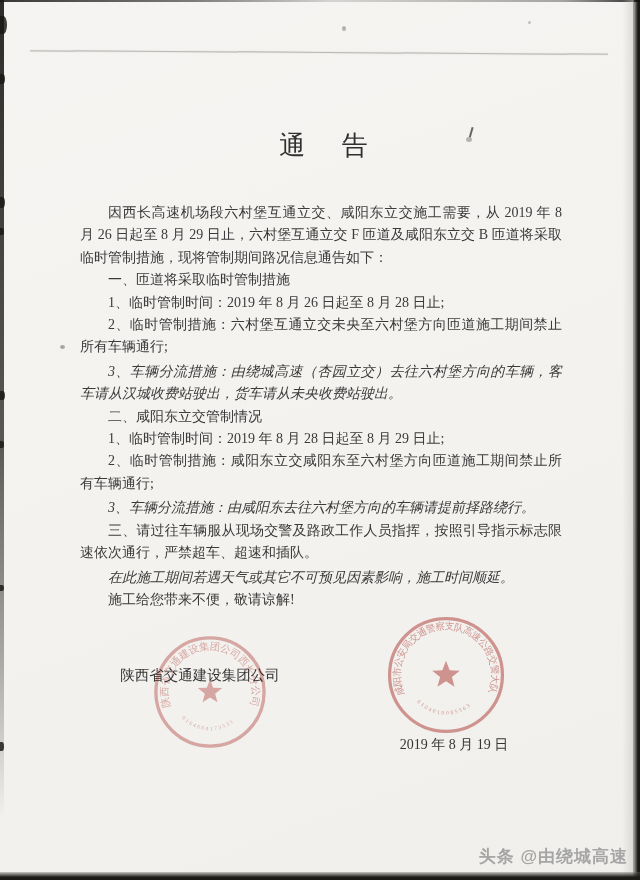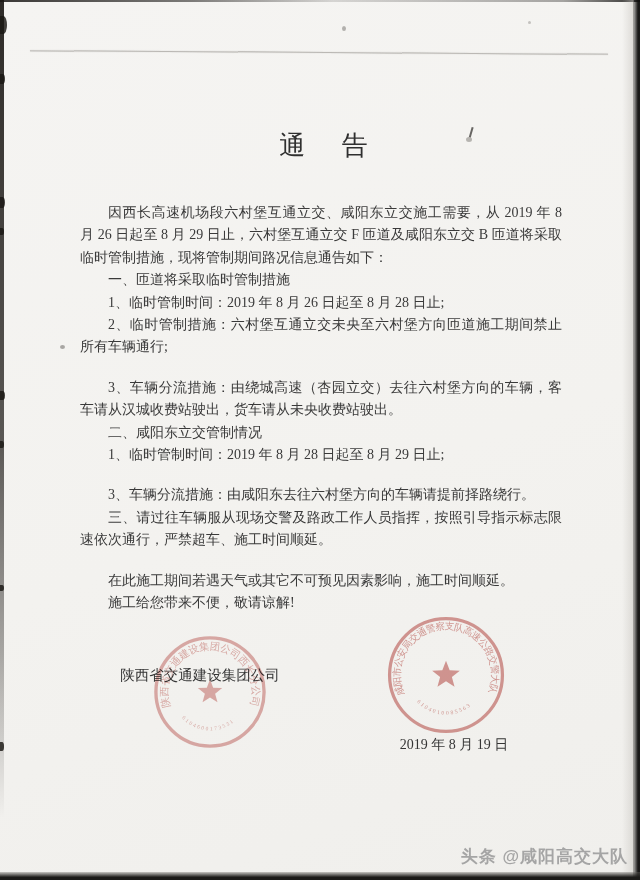--- a/index.html
+++ b/index.html
@@ -27,21 +27,21 @@
   .speck{position:absolute;border-radius:50%;}
   .tick-mark{position:absolute;left:470px;top:127px;width:2px;height:12px;background:#4d4b49;transform:rotate(16deg);opacity:.85;}
   .tick-dot{position:absolute;left:466px;top:137px;width:6px;height:5px;background:#b6b4b0;border-radius:50%;}
   
   .title{position:absolute;top:128px;left:0;width:648px;margin:0;
     text-align:center;font-size:26px;font-weight:500;color:#2f2f2f;
     word-spacing:28px;letter-spacing:1px;}
   .body-text{position:absolute;top:202px;left:80px;width:482px;
     font-size:14px;line-height:22.4px;text-align:justify;color:#3a3a3a;}
   .body-text p{margin:0;text-indent:2em;}
-  .body-text p.gap{margin-top:18px;}
+  .body-text p.gap{margin-top:2px;font-style:italic;}
   .sig{position:absolute;text-align:center;font-size:14.5px;color:#353535;line-height:26px;z-index:3;}
   .sig-left{left:116px;top:662px;width:168px;}
   .sig-right{left:367px;top:667px;width:174px;}
   .sig .l2{display:block;}
   .sig-left .l2{transform:translateX(-5px);}
   .sig-right .l2{transform:translateX(-17px);}
   .date-line{position:absolute;left:367px;top:736px;width:174px;text-align:center;
     font-size:14px;color:#353535;z-index:3;}
   
   .seal{position:absolute;mix-blend-mode:multiply;filter:blur(.3px);z-index:4;}
@@ -81,22 +81,23 @@
   <h1 class="title">通 告</h1>
 
   <div class="body-text">
     <p>因西长高速机场段六村堡互通立交、咸阳东立交施工需要，从 2019 年 8 月 26 日起至 8 月 29 日止，六村堡互通立交 F 匝道及咸阳东立交 B 匝道将采取临时管制措施，现将管制期间路况信息通告如下：</p>
     <p>一、匝道将采取临时管制措施</p>
     <p>1、临时管制时间：2019 年 8 月 26 日起至 8 月 28 日止;</p>
     <p>2、临时管制措施：六村堡互通立交未央至六村堡方向匝道施工期间禁止所有车辆通行;</p>
     <p class="gap">3、车辆分流措施：由绕城高速（杏园立交）去往六村堡方向的车辆，客车请从汉城收费站驶出，货车请从未央收费站驶出。</p>
     <p>二、咸阳东立交管制情况</p>
     <p>1、临时管制时间：2019 年 8 月 28 日起至 8 月 29 日止;</p>
+    <p>2、临时管制措施：咸阳东立交咸阳东至六村堡方向匝道施工期间禁止所有车辆通行;</p>
     <p class="gap">3、车辆分流措施：由咸阳东去往六村堡方向的车辆请提前择路绕行。</p>
-    <p>三、请过往车辆服从现场交警及路政工作人员指挥，按照引导指示标志限速依次通行，严禁超车、施工时间顺延。</p>
+    <p>三、请过往车辆服从现场交警及路政工作人员指挥，按照引导指示标志限速依次通行，严禁超车、超速和插队。</p>
     <p class="gap">在此施工期间若遇天气或其它不可预见因素影响，施工时间顺延。</p>
     <p>施工给您带来不便，敬请谅解!</p>
   </div>
 
   <div class="sig sig-left">
     <span class="l1">陕西省交通建设集团公司</span>
   </div>
   <div class="date-line">2019 年 8 月 19 日</div>
 
   <svg class="seal seal-left" viewBox="0 0 120 120">
@@ -122,15 +123,15 @@
     <circle cx="60" cy="60" r="55.5" fill="none" stroke="#c25a54" stroke-width="3.2"></circle>
     <polygon points="60,46 63.6,55.4 73.6,55.8 65.8,62 68.4,71.6 60,66.1 51.6,71.6 54.2,62 46.4,55.8 56.4,55.4" fill="#c25a54"></polygon>
     <text font-size="9.5" fill="#c25a54">
       <textPath href="#arcR" startOffset="0" textLength="178">咸阳市公安局交通警察支队高速公路交警大队</textPath>
     </text>
     <text font-size="5.5" fill="#c25a54" letter-spacing=".4">
       <textPath href="#numR" startOffset="2" textLength="58">6104010085563</textPath>
     </text>
   </svg>
 
-  <div class="watermark">头条 @咸阳高交大队</div>
+  <div class="watermark">头条 @由绕城高速</div>
 
 </div>
 
 </body></html>

